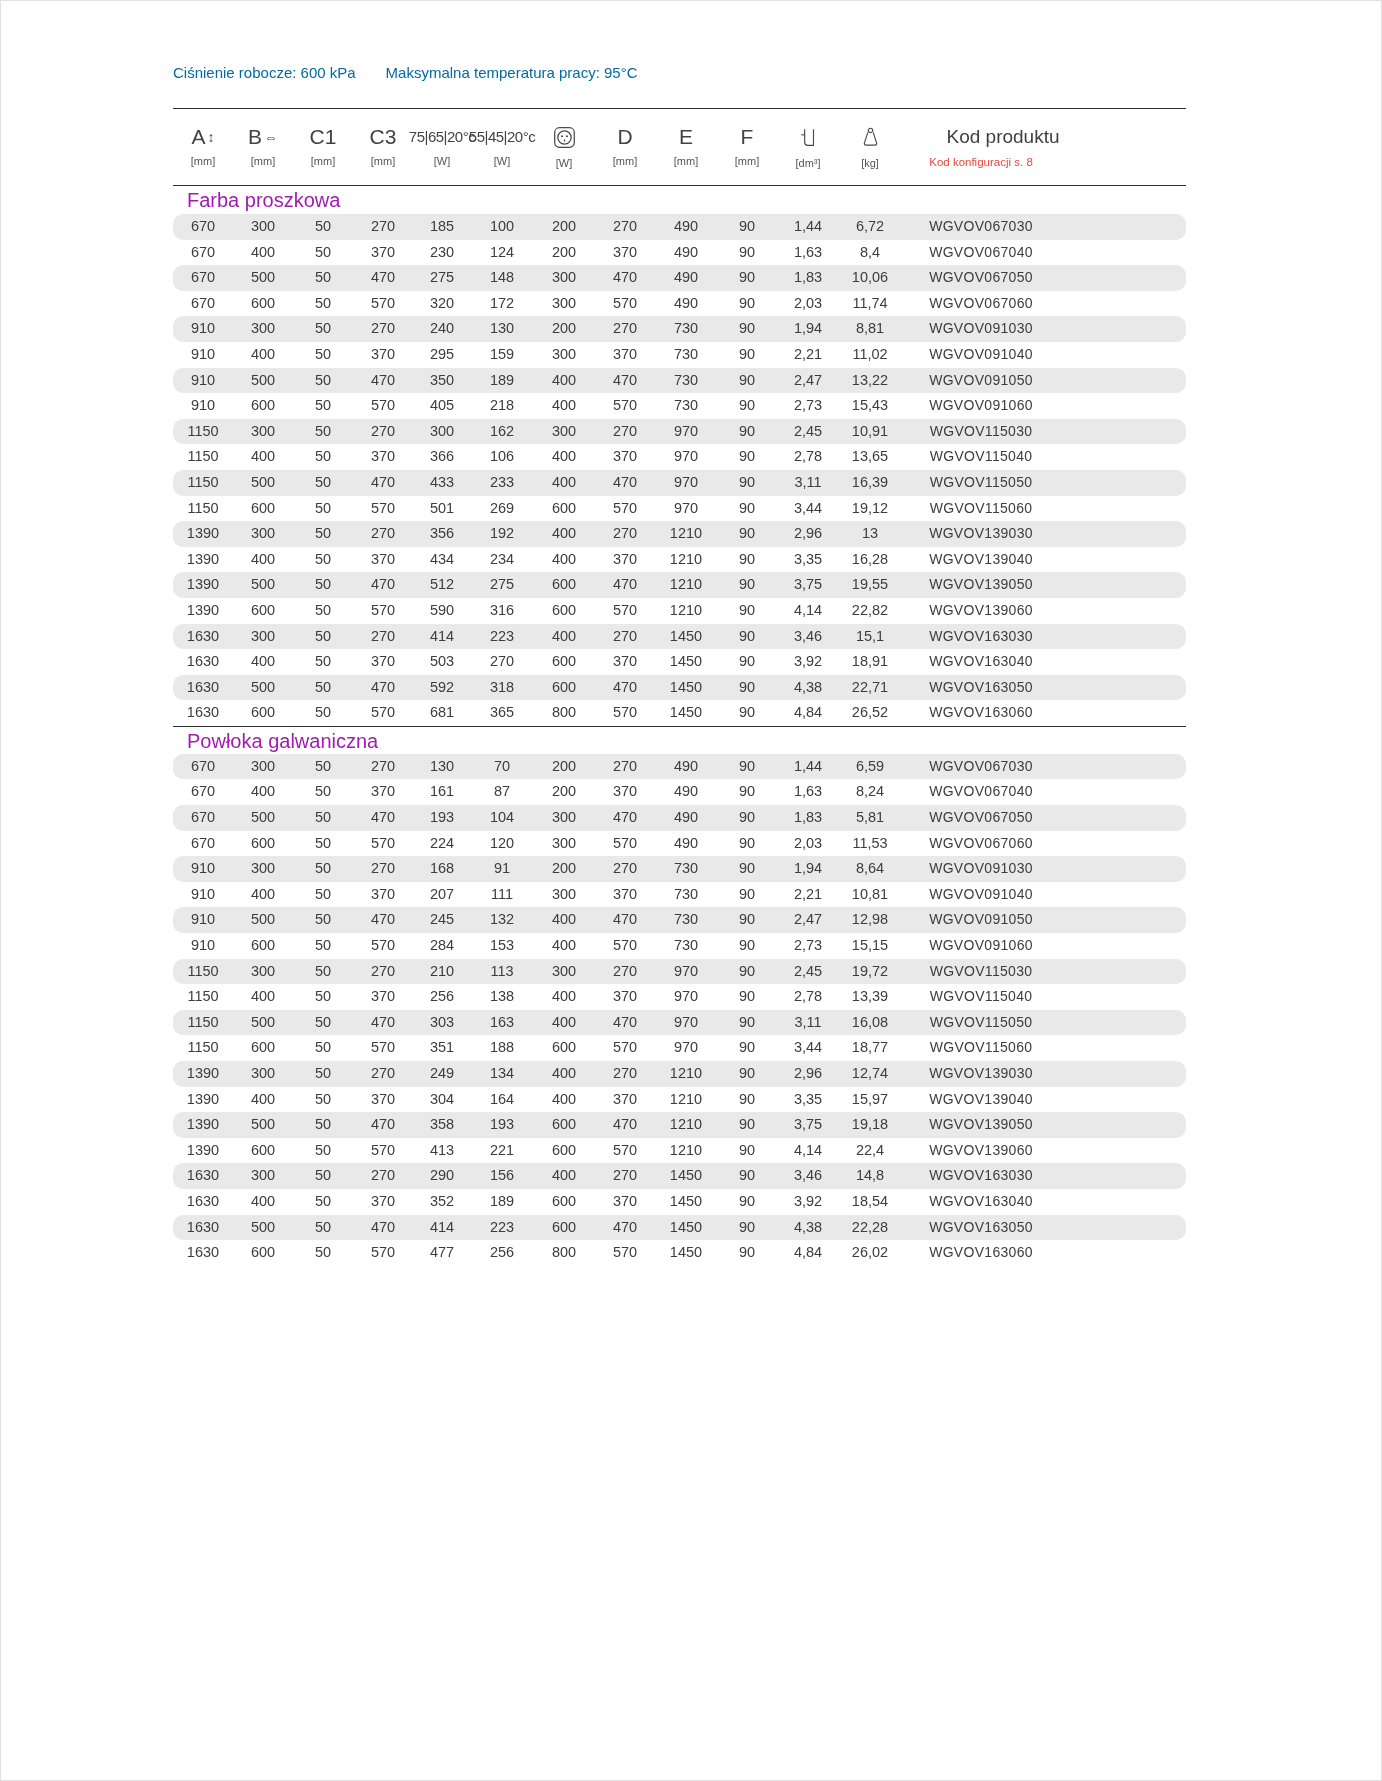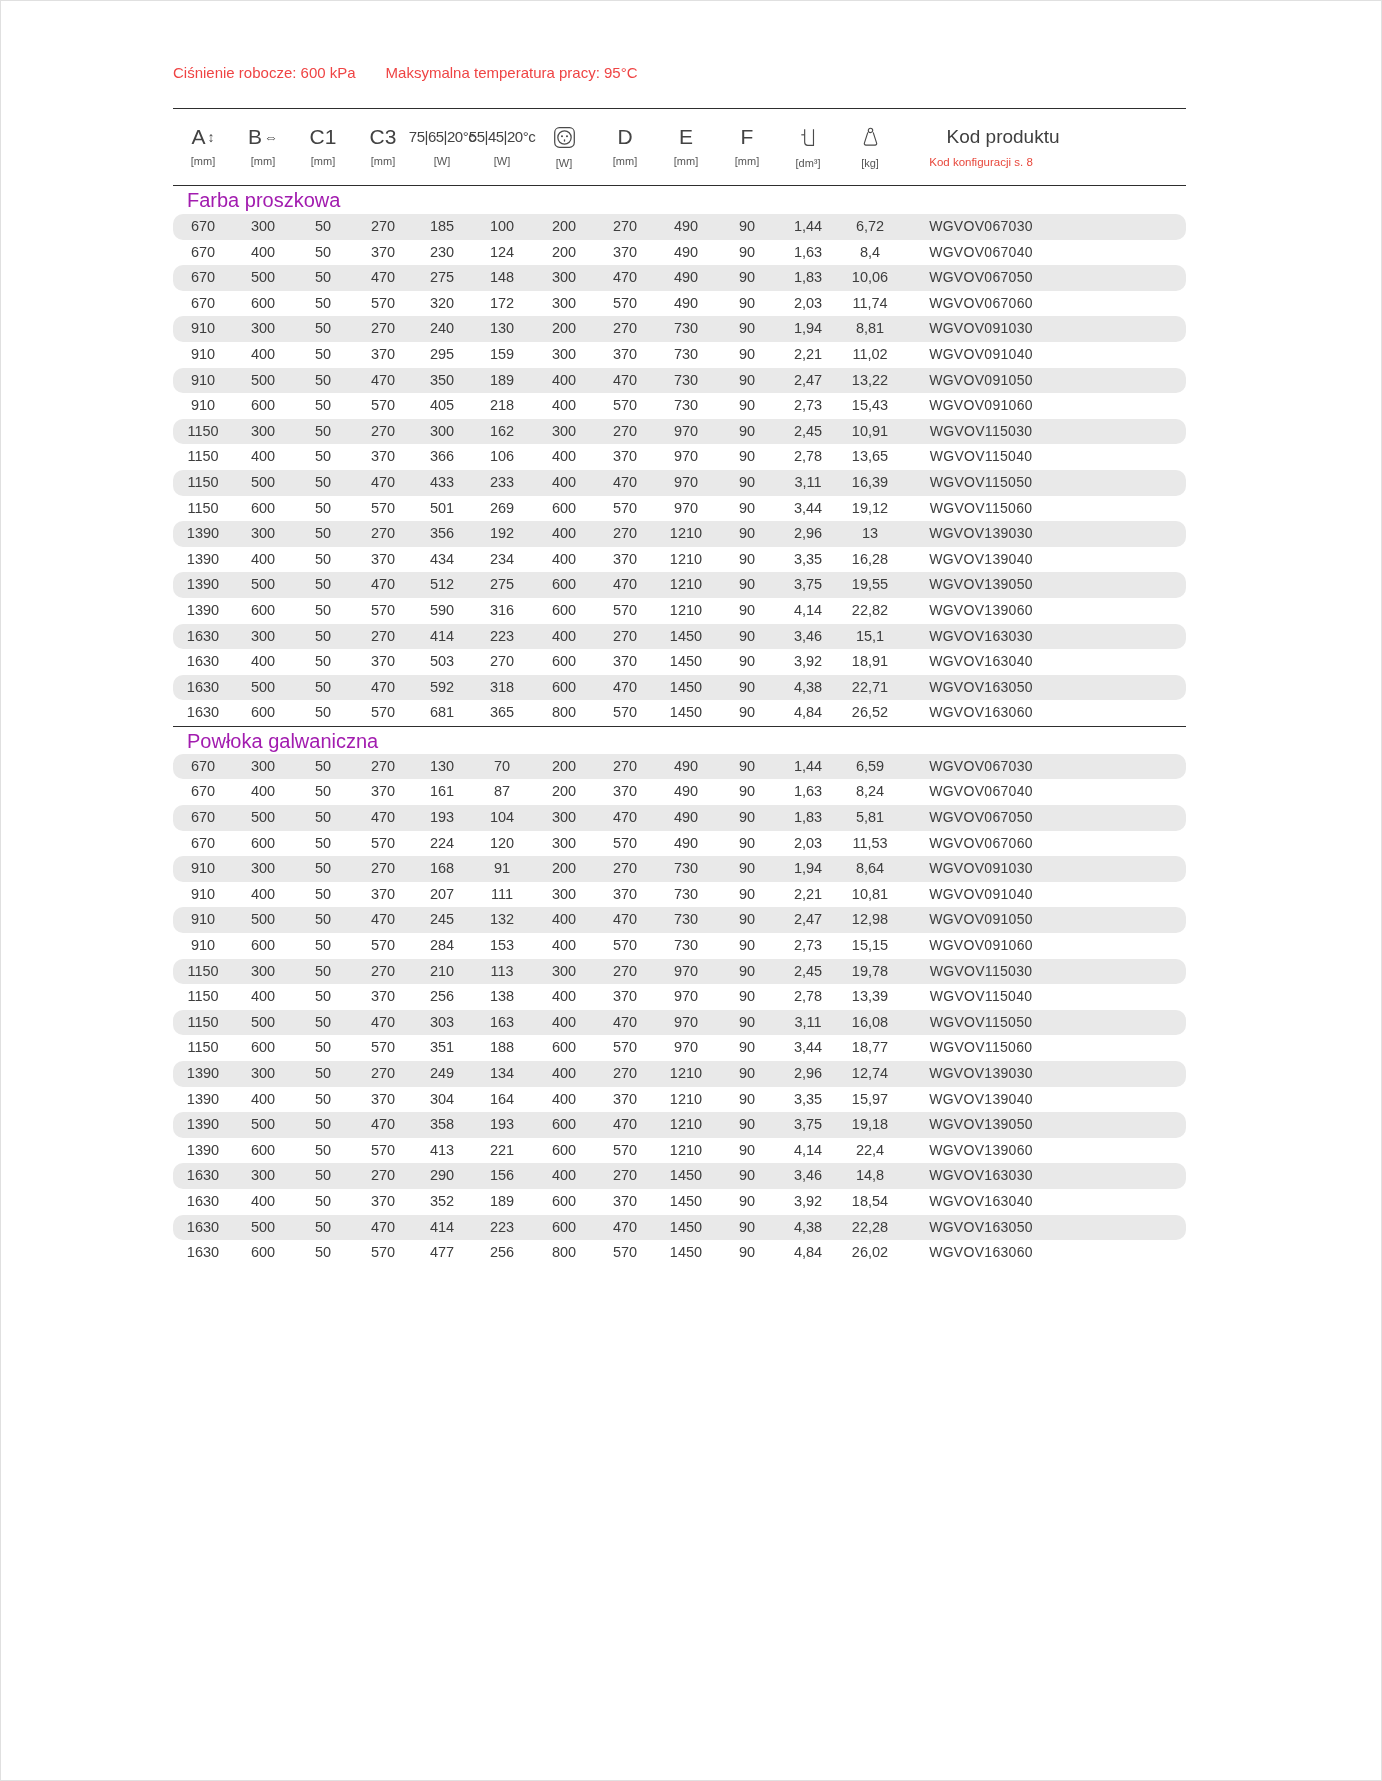--- a/index.html
+++ b/index.html
@@ -26,21 +26,21 @@
     color: #3f3f3f;
     letter-spacing: 0.2px;
     line-height: 36px;
     margin-bottom: 22px;
   }
   .info-row {
     display: flex;
     gap: 30px;
     font-size: 15px;
     font-weight: 300;
-    color: #ef4444;
+    color: #0369a1;
     line-height: 20px;
     margin-bottom: 25px;
   }
   
   .grid-cols {
     display: grid;
     grid-template-columns: 60px 60px 60px 60px 58px 62px 62px 60px 62px 60px 62px 62px 160px 1fr;
   }
   .thead {
     border-top: 1px solid #2e2e2e;
@@ -647,21 +647,21 @@
           <div class="td">300</div>
           <div class="td">50</div>
           <div class="td">270</div>
           <div class="td">210</div>
           <div class="td">113</div>
           <div class="td">300</div>
           <div class="td">270</div>
           <div class="td">970</div>
           <div class="td">90</div>
           <div class="td">2,45</div>
-          <div class="td">19,78</div>
+          <div class="td">19,72</div>
           <div class="td code">WGVOV115030</div>
         </div>
         <div class="trow grid-cols">
           <div class="td">1150</div>
           <div class="td">400</div>
           <div class="td">50</div>
           <div class="td">370</div>
           <div class="td">256</div>
           <div class="td">138</div>
           <div class="td">400</div>

